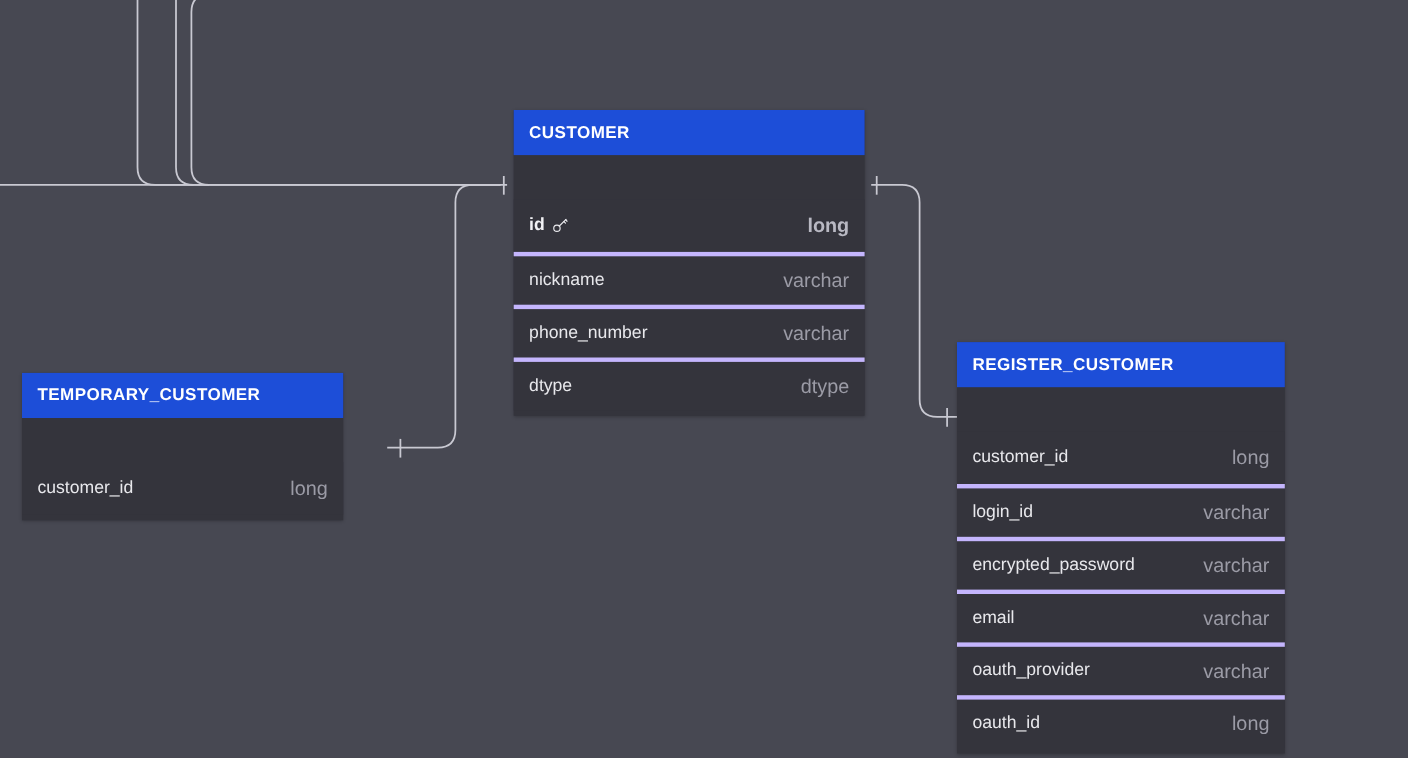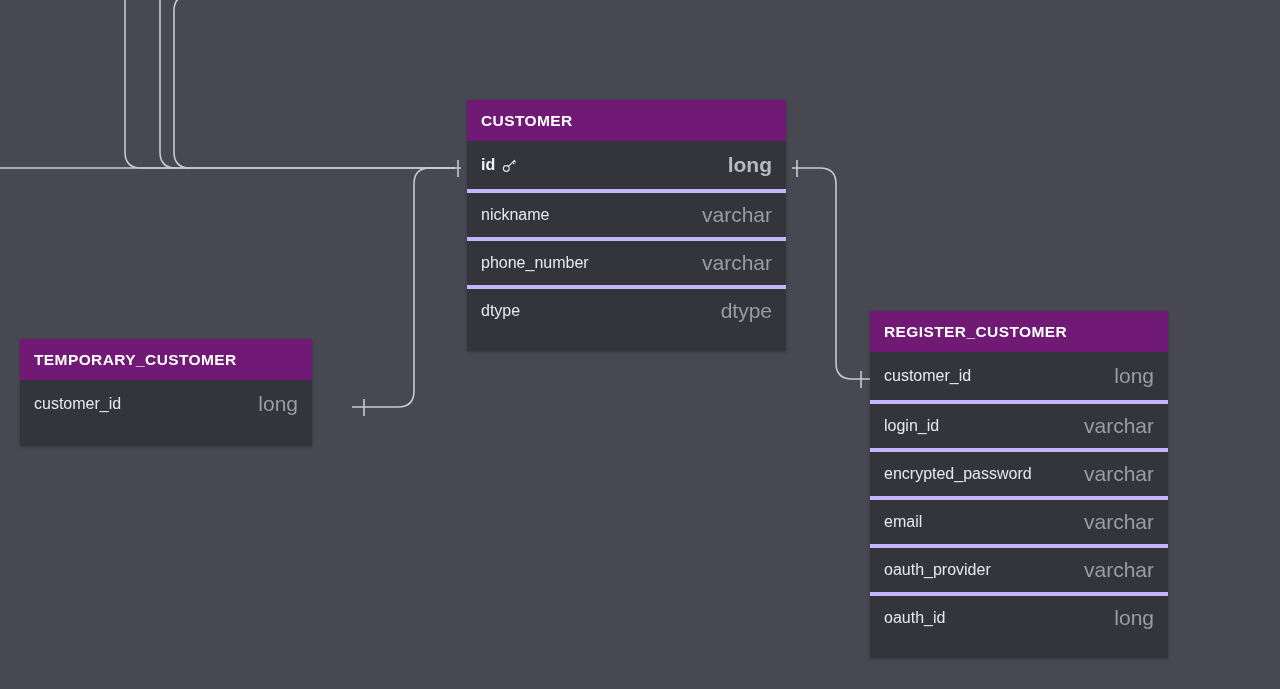--- a/index.html
+++ b/index.html
@@ -29,35 +29,36 @@
   }
 
   .entity {
     position: absolute;
     box-sizing: border-box;
     background: #34343c;
     box-shadow: 0 1px 3px rgba(0,0,0,0.25);
   }
 
   .entity-header {
-    background: #701a75;
+    background: #1d4ed8;
     color: #ffffff;
     font-weight: bold;
     font-size: 15.5px;
     letter-spacing: 0.4px;
     display: flex;
     align-items: center;
     padding: 0 14px;
     height: 41px;
     box-sizing: border-box;
   }
 
   .attr-list {
     display: block;
-    padding-bottom: 18px;
+    padding-bottom: 5px;
+    margin-top: 40px;
   }
 
   .attr-row {
     display: flex;
     align-items: center;
     justify-content: space-between;
     height: 48px;
     box-sizing: border-box;
     padding: 0 14px;
     border-top: 4px solid #c4b5fd;
@@ -69,21 +70,21 @@
   }
 
   .attr-name {
     color: #e8e8ec;
     font-size: 16px;
     white-space: nowrap;
   }
 
   .attr-type {
     color: #9b9ba6;
-    font-size: 21px;
+    font-size: 18px;
     white-space: nowrap;
   }
 
   .attr-row.pk .attr-name,
   .attr-row.pk .attr-type {
     font-weight: bold;
     color: #f2f2f5;
   }
 
   .attr-row.pk .attr-type {

